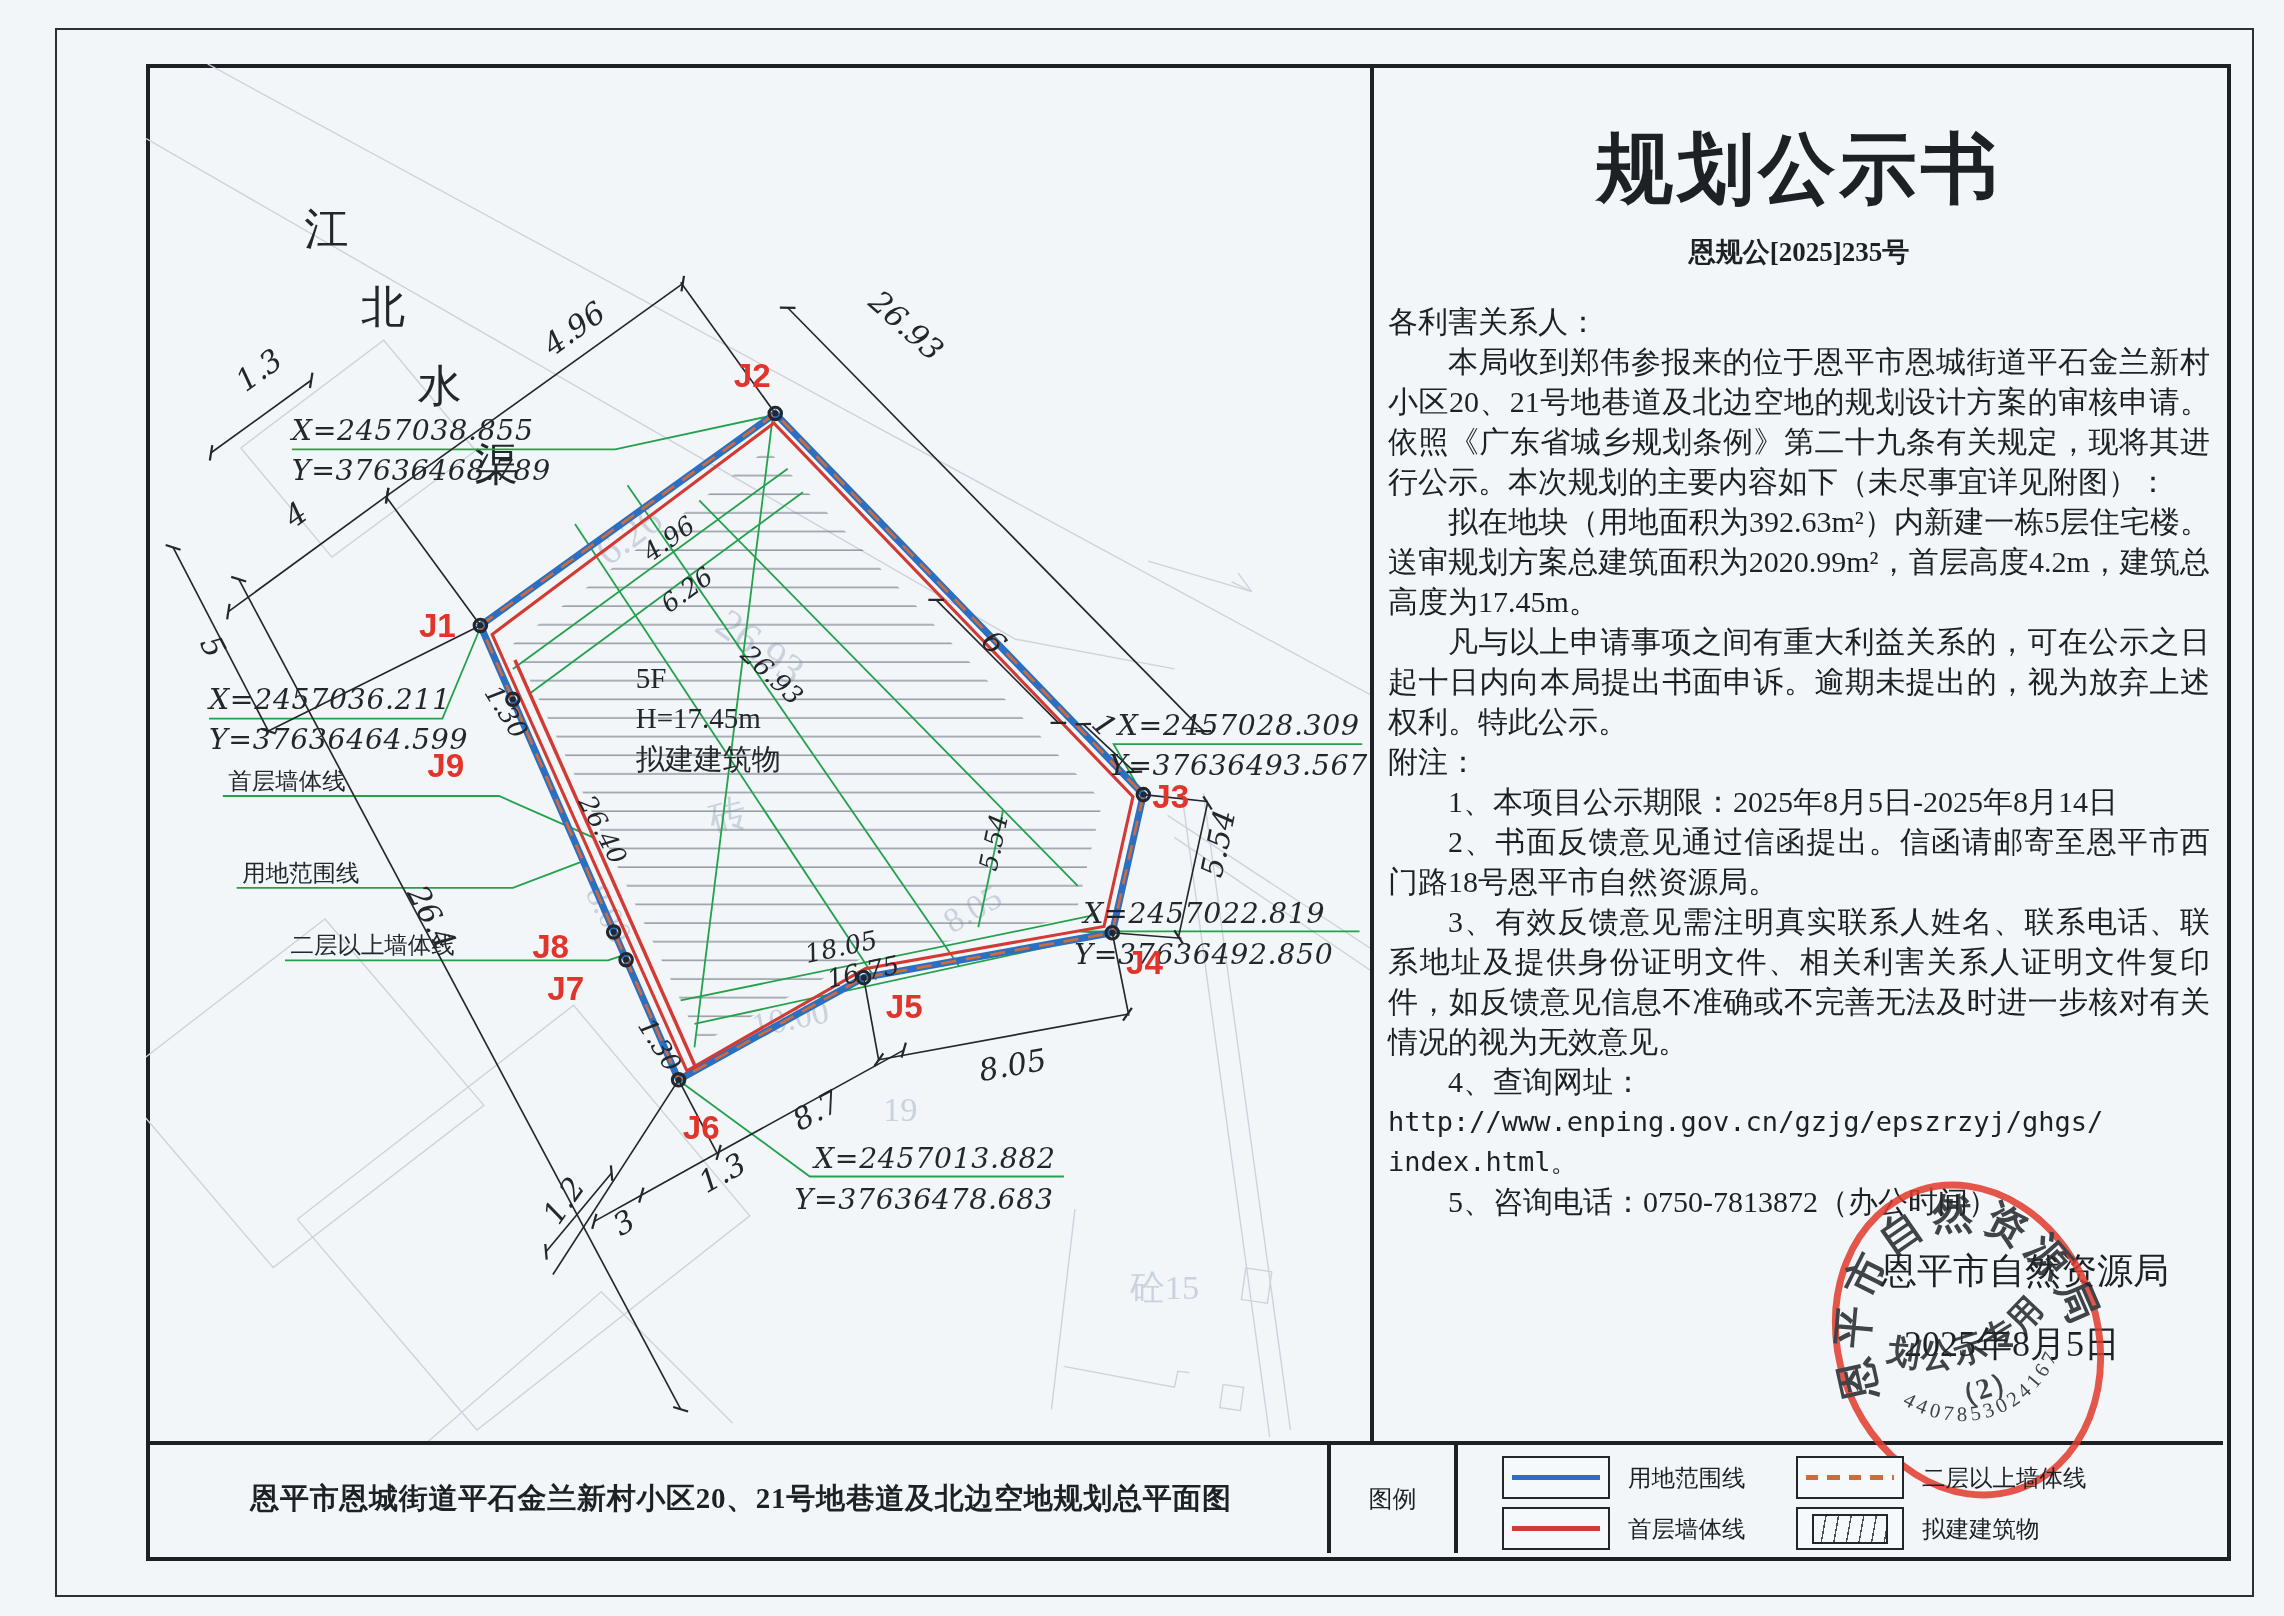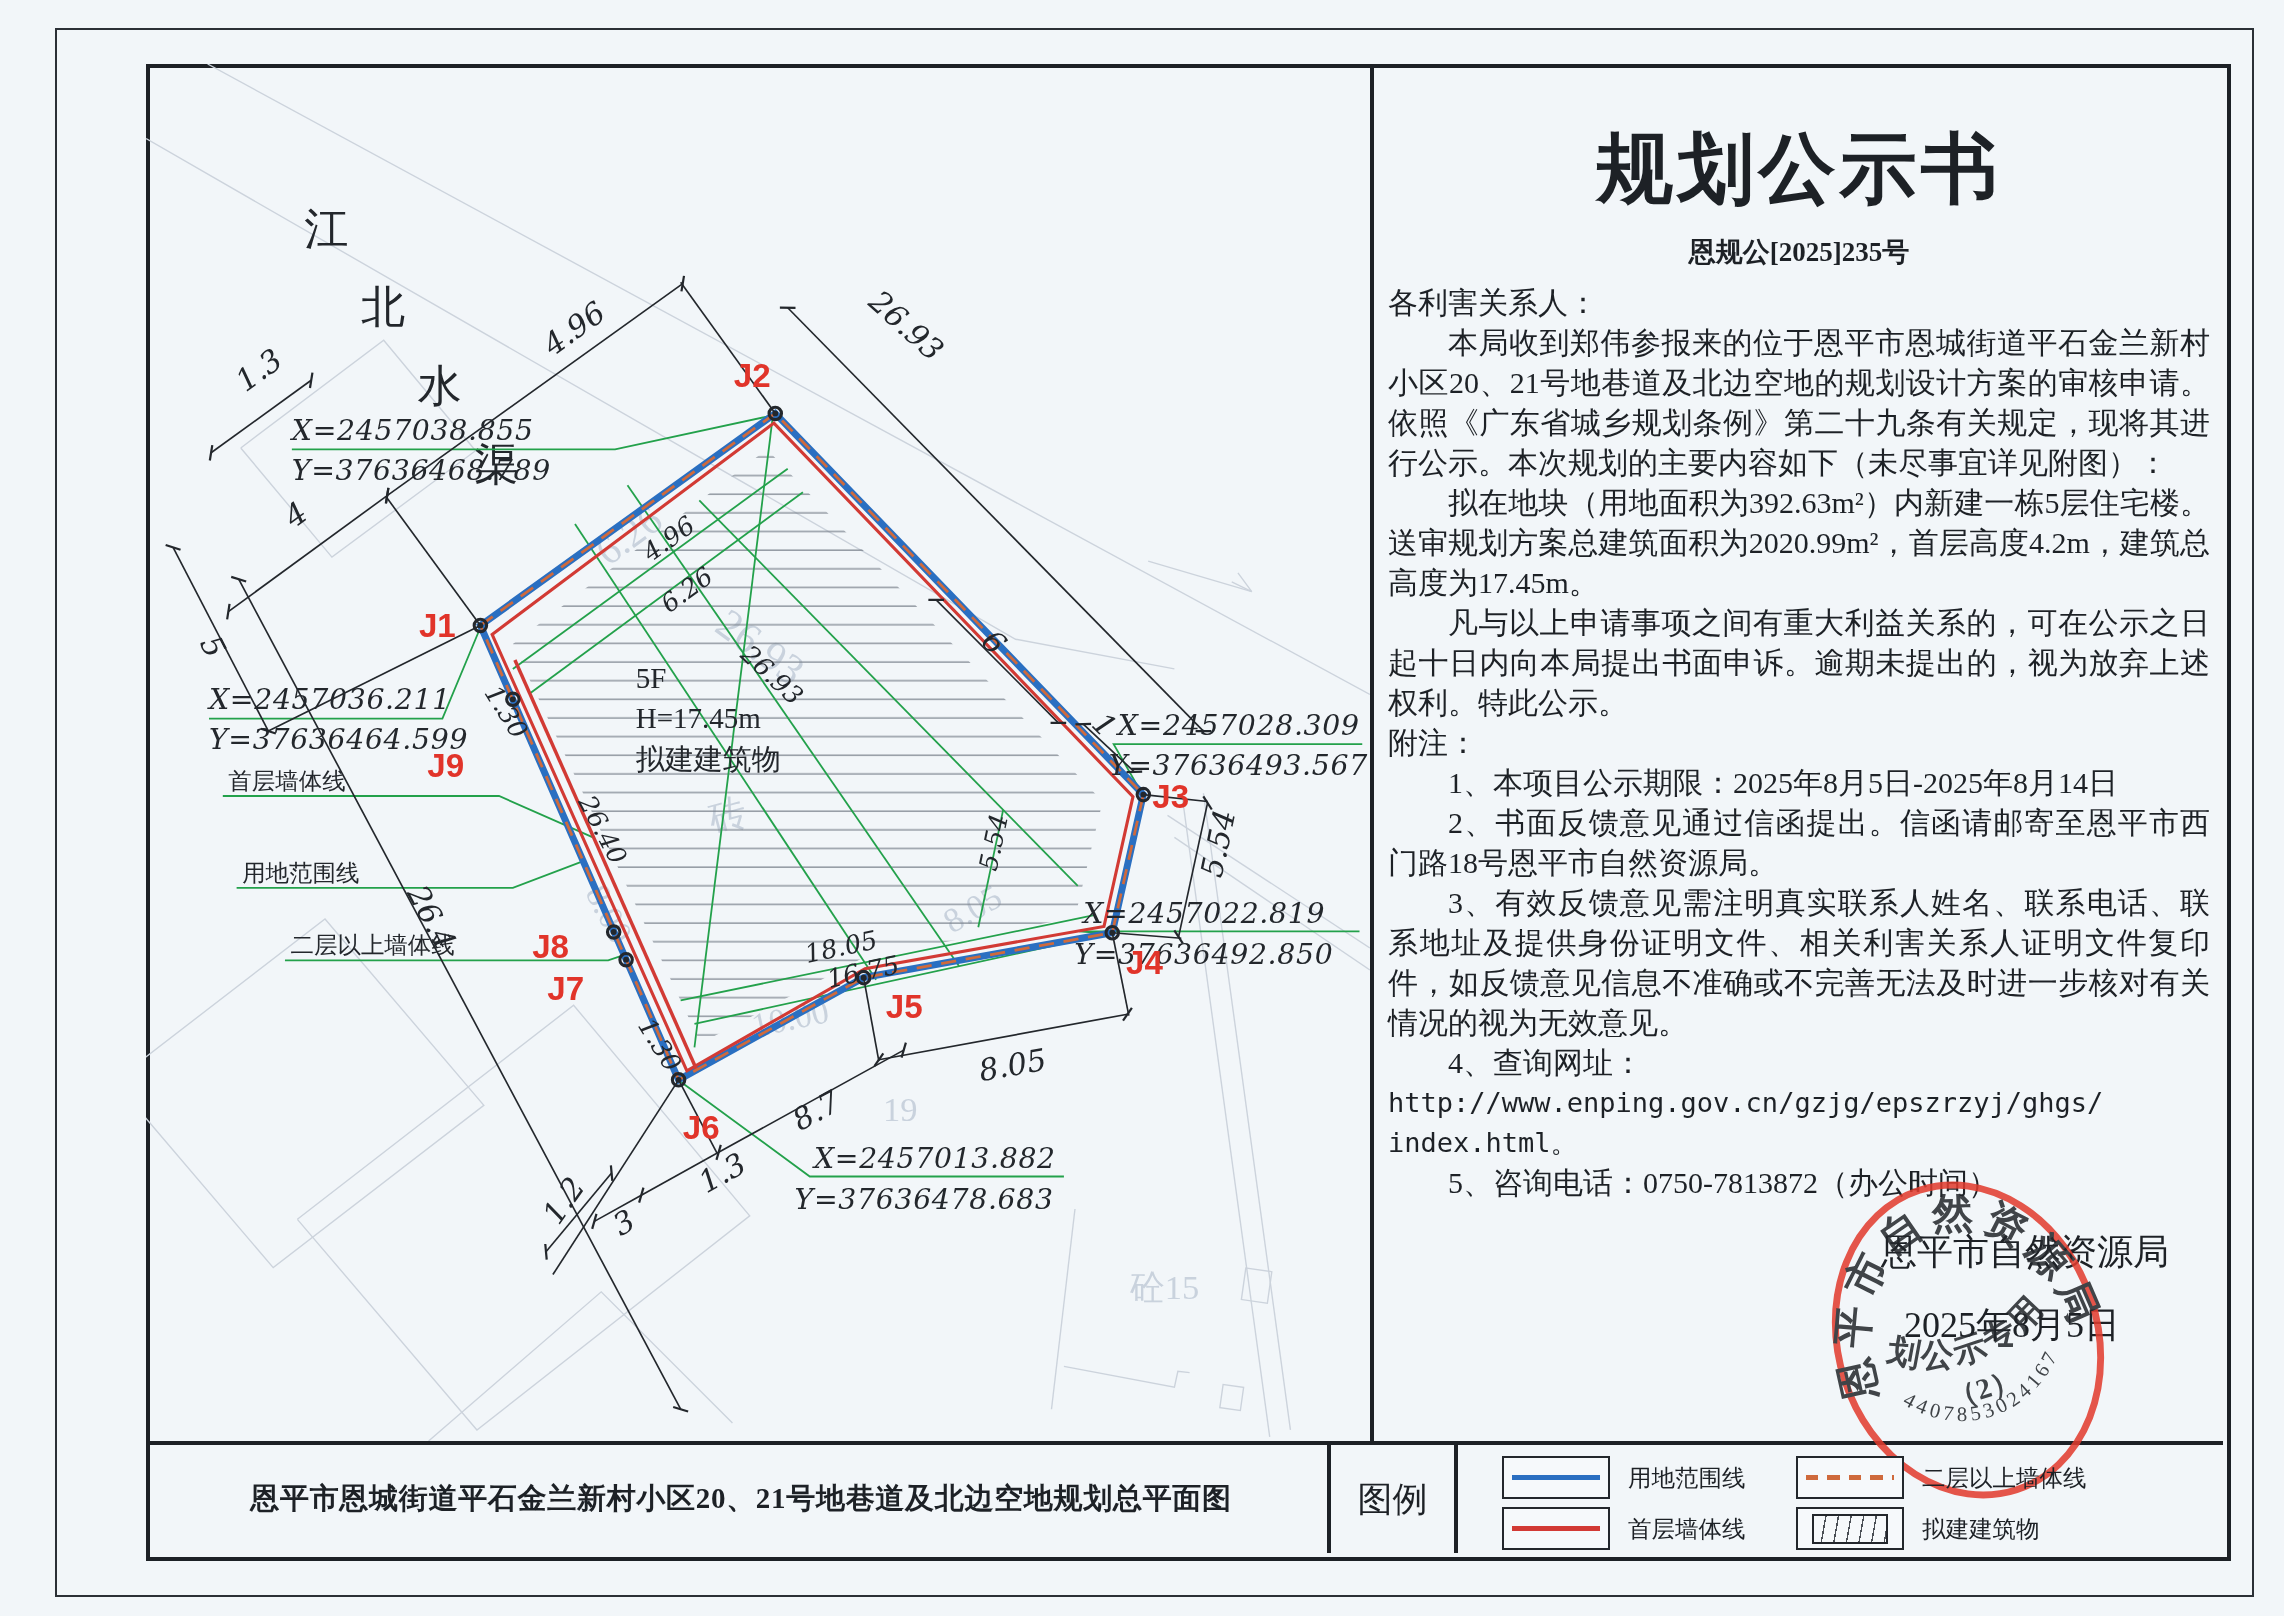--- a/index.html
+++ b/index.html
@@ -15,36 +15,36 @@
   .frame-inner{left:146px;top:64px;width:2077px;height:1489px;border:4.1px solid #1d2126;}
   .divider-v{left:1370px;top:64px;width:4.1px;height:1377px;background:#1d2126;}
   .row-top{left:146px;top:1441px;width:2077px;height:4.1px;background:#1d2126;}
   .cell-v1{left:1327px;top:1441px;width:3.5px;height:112px;background:#1d2126;}
   .cell-v2{left:1454px;top:1441px;width:3.5px;height:112px;background:#1d2126;}
 
   
   .caption{left:150px;top:1445px;width:1182px;height:108px;display:flex;align-items:center;justify-content:center;
     font-size:29px;font-weight:700;letter-spacing:0.7px;}
   .legend-title{left:1331px;top:1445px;width:123px;height:108px;display:flex;align-items:center;justify-content:center;
-    font-size:35px;}
+    font-size:24px;}
   .legend-item{display:flex;align-items:center;gap:18px;position:absolute;}
   .swatch{width:104px;height:39px;border:2.1px solid #23272c;background:#f6f9fb;display:flex;align-items:center;justify-content:center;}
   .swatch .ln{width:88px;height:4.8px;}
   .ln-blue{background:#2a6fc1;}
   .ln-red{background:#d23a34;height:4.1px;}
   .ln-dash{background:repeating-linear-gradient(90deg,#cf6a3c 0 12.4px,transparent 12.4px 21.4px);height:4.8px;}
   .swatch-hatch{width:72px;height:26px;border:2.1px solid #23272c;
     background:repeating-linear-gradient(100deg,transparent 0 11px,#4a4f55 11px 12.4px);}
   .legend-label{font-size:23.5px;}
 
   
   .panel{left:1388px;top:64px;width:822px;}
   .panel-title{text-align:center;font-size:77px;font-weight:900;letter-spacing:4.1px;margin-top:54px;}
   .panel-docnum{text-align:center;font-size:27px;font-weight:700;margin-top:12.4px;}
-  .panel-body{margin-top:13px;font-size:30px;line-height:40px;text-align:justify;}
+  .panel-body{margin-top:32px;font-size:30px;line-height:40px;text-align:justify;}
   .panel-body p{margin:0;}
   .ind{text-indent:2em;}
   .urltxt{font-family:"DejaVu Sans Mono",monospace;font-size:27px;letter-spacing:0;}
   .sig-agency{margin-top:25px;text-align:right;padding-right:41px;font-size:36px;}
   .sig-date{text-align:right;padding-right:90px;font-size:36px;margin-top:24px;}
 
   
   .stamp{left:1754px;top:1126px;width:428px;height:428px;pointer-events:none;}
 
   text{fill:#23272c;}

